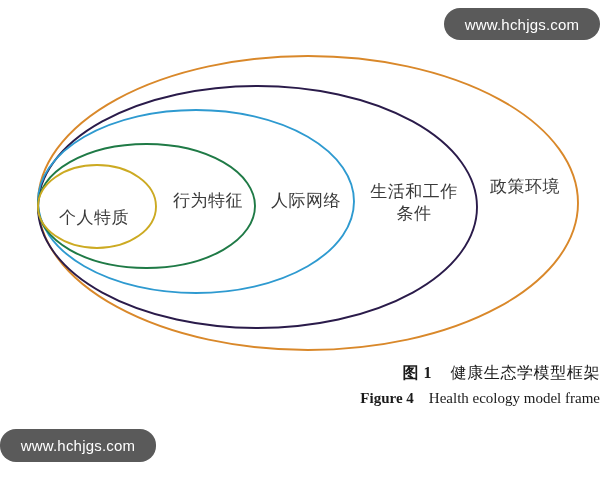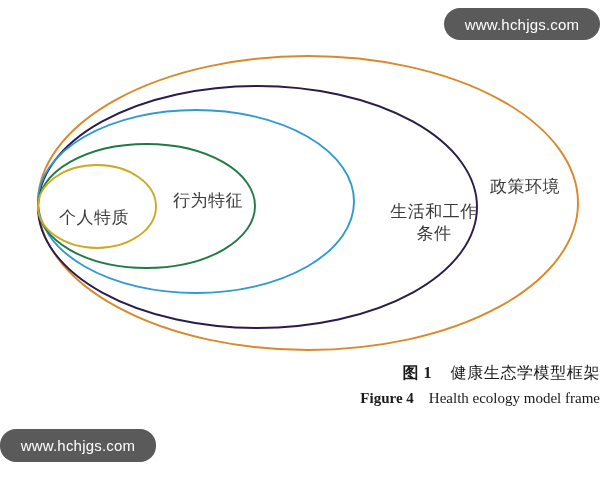--- a/index.html
+++ b/index.html
@@ -117,22 +117,23 @@
       <g id="ellipse-group">
           <ellipse cx="308" cy="203" rx="270" ry="147" fill="none" stroke="#d9882a" stroke-width="1.9"></ellipse>
           <ellipse cx="257.5" cy="207" rx="219.5" ry="121" fill="none" stroke="#2a1b4a" stroke-width="1.9"></ellipse>
           <ellipse cx="196" cy="201.5" rx="158" ry="91.5" fill="none" stroke="#2e9ad0" stroke-width="1.9"></ellipse>
           <ellipse cx="146.5" cy="206" rx="108.5" ry="62" fill="none" stroke="#1f7a46" stroke-width="1.9"></ellipse>
           <ellipse cx="97" cy="206.5" rx="59" ry="41.5" fill="none" stroke="#ccaa22" stroke-width="1.9"></ellipse>
         </g>
     </svg>
 
     <div class="ring-label" style="left: 525px; top: 187px;">政策环境</div>
-    <div class="ring-label" style="left: 434px; top: 203px; margin-top: 20px;">生活和工作
+    <div class="ring-label" style="left: 414px; top: 203px;">生活和工作
 条件</div>
+    <div class="ring-label" style="left: 306px; top: 201px;">人际网络</div>
     <div class="ring-label" style="left: 208px; top: 201px; font-family: Liberation Serif, serif;">行为特征</div>
     <div class="ring-label" style="left: 94px; top: 218px;">个人特质</div>
 
   </div>
 
   <div id="caption">
     <span class="cap-line" id="caption-cn"><span class="cap-tag">图 1</span><span>    </span><span>健康生态学模型框架</span></span>
     <span class="cap-line" id="caption-en"><span class="cap-tag">Figure 4</span><span>    </span><span>Health ecology model frame</span></span>
   </div>
 

